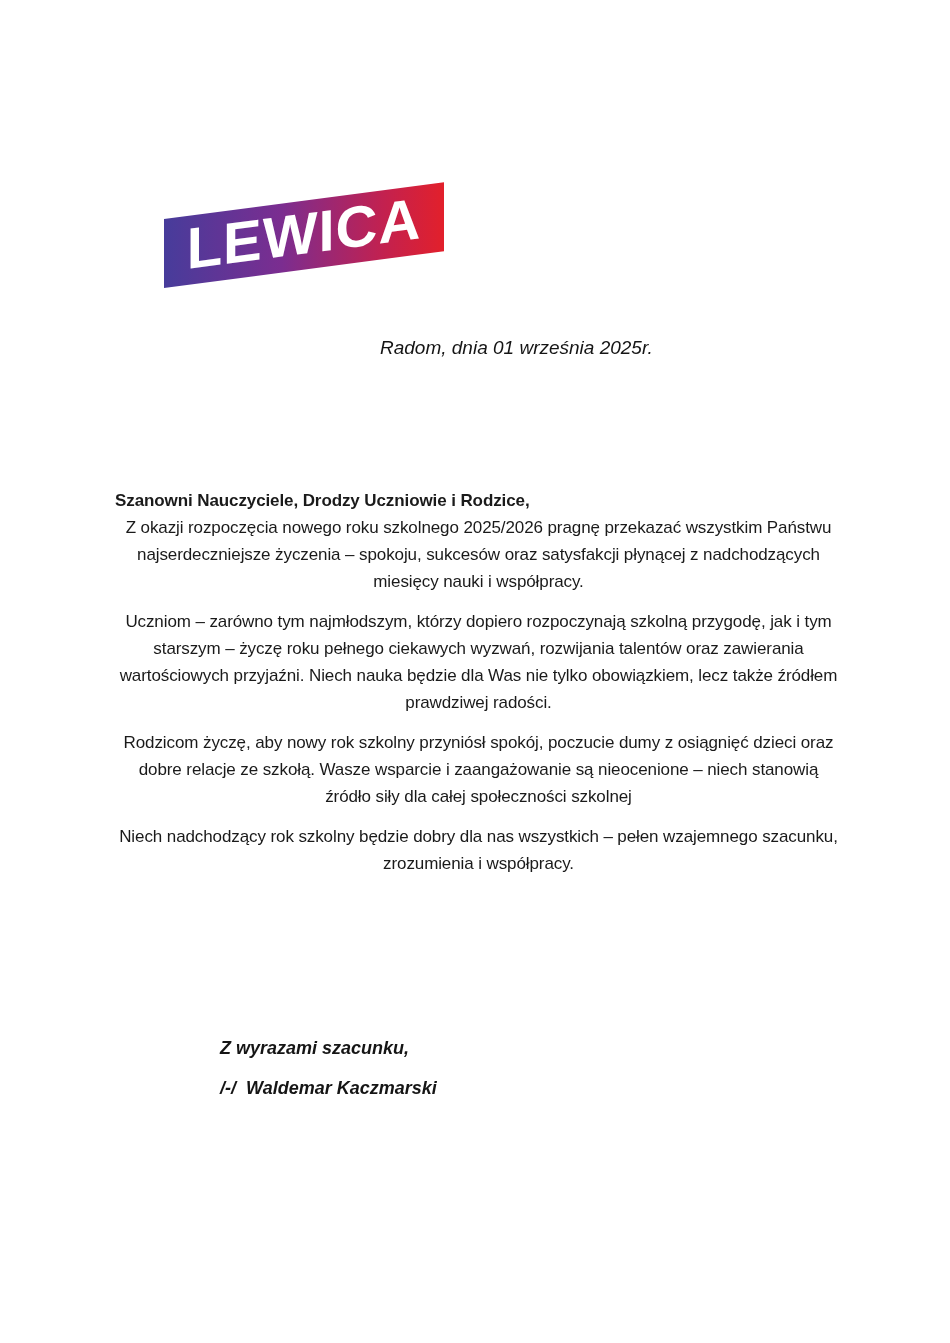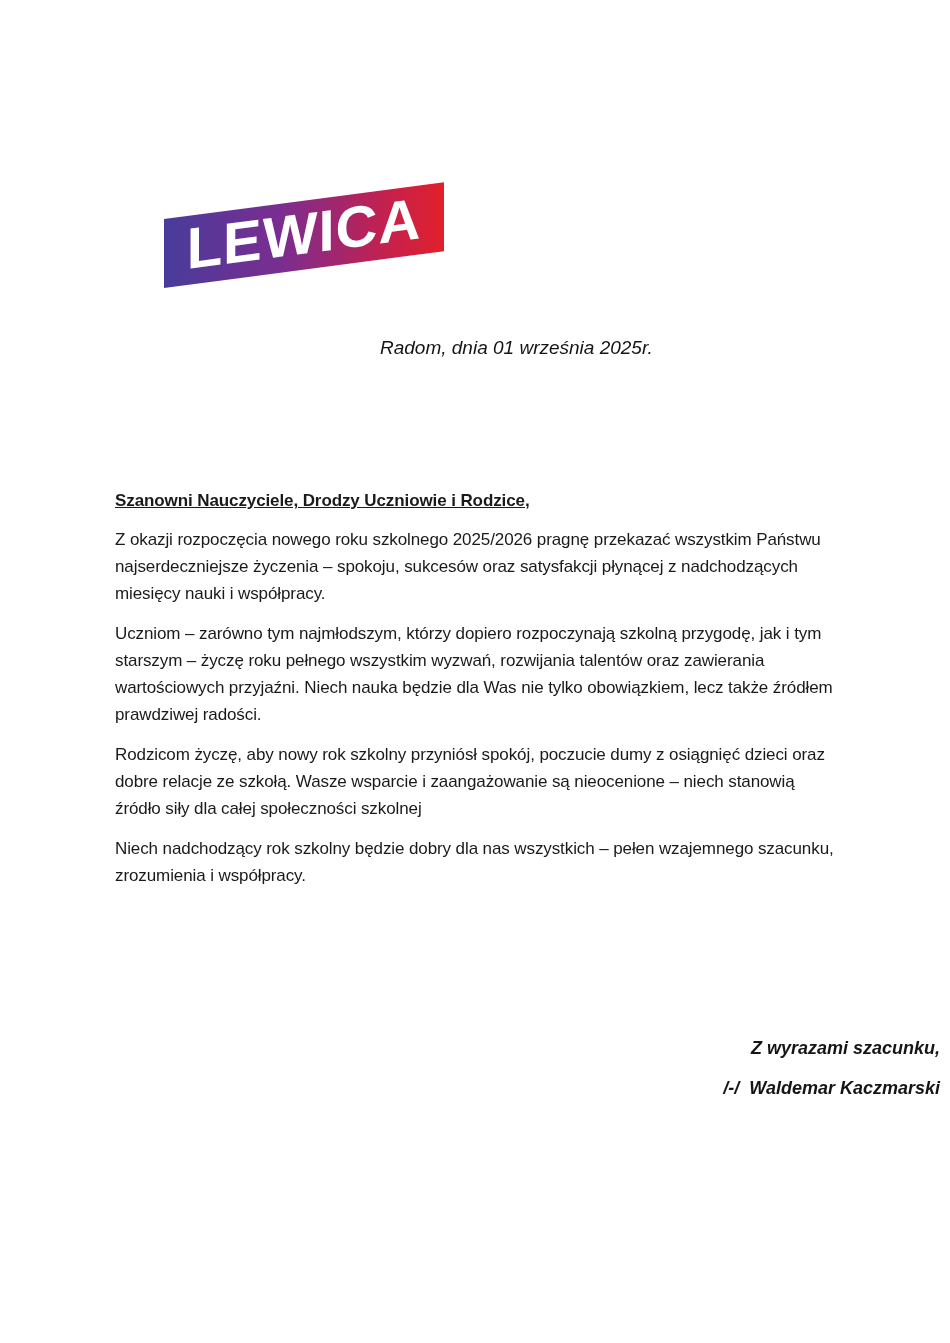--- a/index.html
+++ b/index.html
@@ -77,34 +77,34 @@
     left: 115px;
     top: 487px;
     width: 727px;
     font-size: 17px;
     line-height: 27px;
     letter-spacing: -0.1px;
     color: #1a1a1a;
   }
   .salutation {
     font-weight: 700;
-    margin: 0 0 12px 0;
-    text-decoration: underline;
+    margin: 0 0 0 0;
   }
   .letter-body p.para {
     margin: 0 0 13px 0;
+    text-align: center;
   }
 
   
   .signature {
     position: absolute;
     left: 220px;
     top: 1035px;
     width: 720px;
-    text-align: right;
+    text-align: left;
     font-weight: 700;
     font-style: italic;
     font-size: 18px;
     line-height: 27px;
     color: #151515;
   }
   .signature .sig-line {
     margin: 0 0 13px 0;
     white-space: pre-wrap;
   }
@@ -117,21 +117,21 @@
   <div class="logo-band" style="background: linear-gradient(90deg, rgb(71, 60, 155) 0%, rgb(123, 45, 144) 42%, rgb(194, 33, 80) 78%, rgb(226, 32, 43) 100%);">
     <span class="logo-text" style="color: rgb(255, 255, 255);">LEWICA</span>
   </div>
 
   <div class="date-line">Radom, dnia 01 września 2025r.</div>
 
 
   <div class="letter-body">
     <p class="salutation">Szanowni Nauczyciele, Drodzy Uczniowie i Rodzice,</p>
     <p class="para">Z okazji rozpoczęcia nowego roku szkolnego 2025/2026 pragnę przekazać wszystkim Państwu najserdeczniejsze życzenia – spokoju, sukcesów oraz satysfakcji płynącej z nadchodzących miesięcy nauki i współpracy.</p>
-    <p class="para">Uczniom – zarówno tym najmłodszym, którzy dopiero rozpoczynają szkolną przygodę, jak i tym starszym – życzę roku pełnego wszystkim wyzwań, rozwijania talentów oraz zawierania wartościowych przyjaźni. Niech nauka będzie dla Was nie tylko obowiązkiem, lecz także źródłem prawdziwej radości.</p>
+    <p class="para">Uczniom – zarówno tym najmłodszym, którzy dopiero rozpoczynają szkolną przygodę, jak i tym starszym – życzę roku pełnego ciekawych wyzwań, rozwijania talentów oraz zawierania wartościowych przyjaźni. Niech nauka będzie dla Was nie tylko obowiązkiem, lecz także źródłem prawdziwej radości.</p>
     <p class="para">Rodzicom życzę, aby nowy rok szkolny przyniósł spokój, poczucie dumy z osiągnięć dzieci oraz dobre relacje ze szkołą. Wasze wsparcie i zaangażowanie są nieocenione – niech stanowią źródło siły dla całej społeczności szkolnej</p>
     <p class="para">Niech nadchodzący rok szkolny będzie dobry dla nas wszystkich – pełen wzajemnego szacunku, zrozumienia i współpracy.</p>
   </div>
 
   <div class="signature">
     <p class="sig-line">Z wyrazami szacunku,</p>
     <p class="sig-line">/-/  Waldemar Kaczmarski</p>
   </div>
 
 </div>

